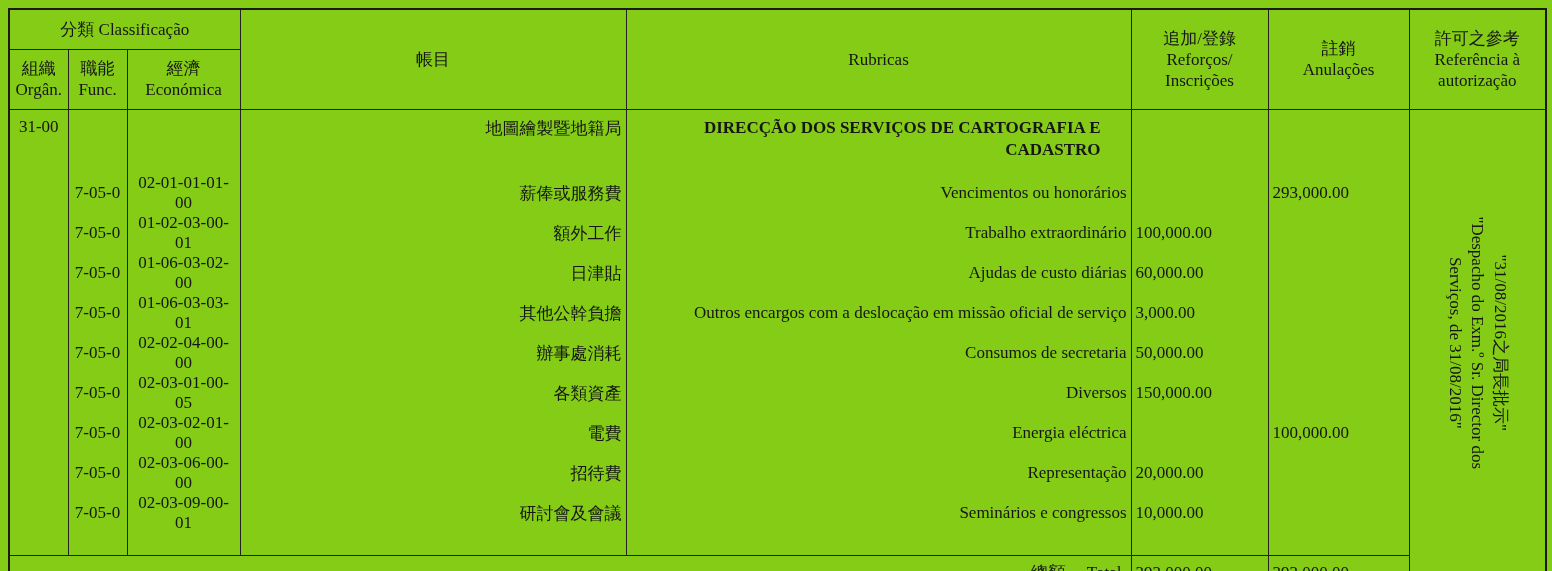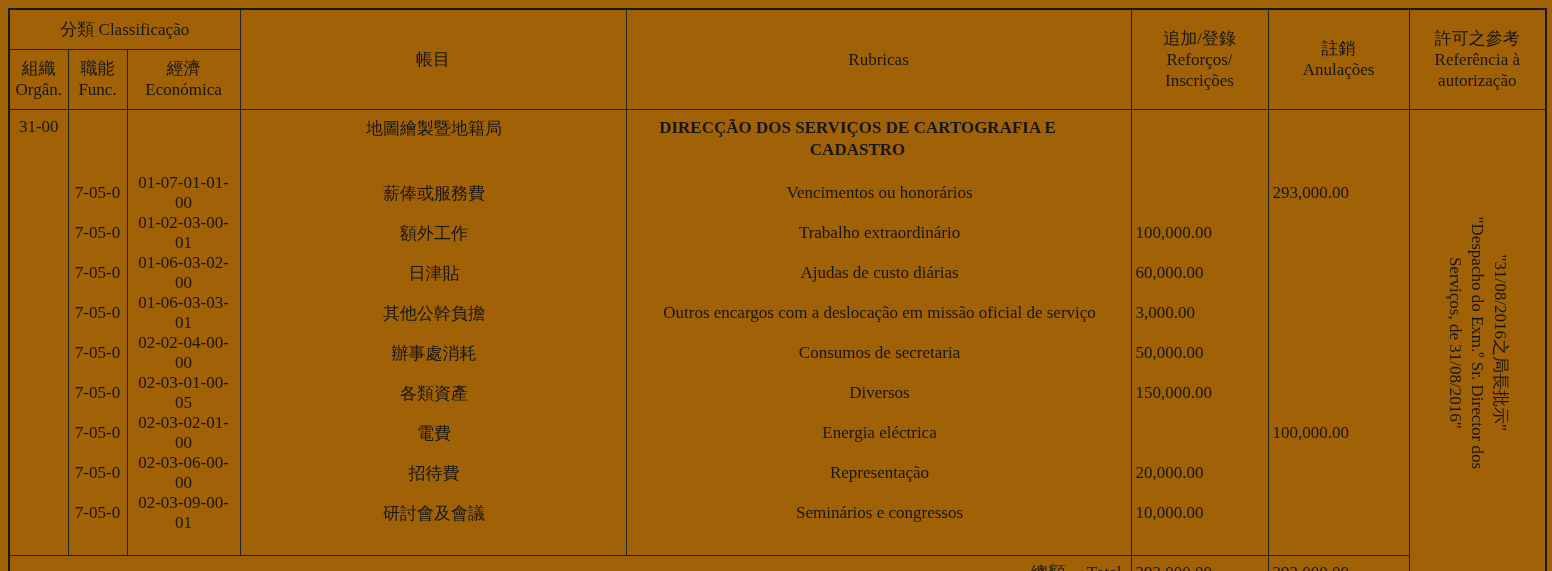--- a/index.html
+++ b/index.html
@@ -5,21 +5,21 @@
   html, body { margin: 0; padding: 0; }
   body {
     background: #ffffff;
     font-family: "Liberation Serif", "DejaVu Serif", serif;
     color: #151515;
   }
   .sheet {
     position: relative;
     width: 1552px;
     height: 571px;
-    background: #a16207;
+    background: #84cc16;
     overflow: hidden;
   }
   table.gazette {
     position: absolute;
     left: 8px;
     top: 8px;
     width: 1537px;
     border-collapse: collapse;
     table-layout: fixed;
     border: 2.5px solid #1a1a1a;
@@ -49,21 +49,21 @@
   tr.row-dept td { vertical-align: top; padding-top: 7px; }
   tr.row-item { height: 37px; }
   tr.row-item td { vertical-align: middle; }
   tr.row-filler { height: 22px; }
   tr.row-total { height: 36px; }
   tr.row-total td {
     border-top: 1.5px solid #222;
     vertical-align: middle;
   }
   .c-center { text-align: center; margin-top: 40px; }
-  .c-left   { text-align: center; padding-left: 6px; }
+  .c-left   { text-align: right; padding-left: 24px; }
   .c-amount { padding-right: 7px; }
   .dept-pt  { max-width: 450px; line-height: 22px; text-transform: none; font-weight: bold; }
   .total-label-cell { text-align: right; padding-right: 9px; }
   .total-zh { letter-spacing: 1px; }
   .total-pt { margin-left: 20px; }
   
   td.ref-cell { padding: 0; }
   .auth-wrap {
     height: 452px;
     display: flex;
@@ -153,21 +153,21 @@
               <div>"Despacho do Exm.º Sr. Director dos</div>
               <div>Serviços, de 31/08/2016"</div>
             </div>
           </div>
         </td>
       </tr>
 
       <tr class="row-item">
         <td class="c-center"></td>
         <td class="c-center">7-05-0</td>
-        <td class="c-center">01-07-01-01-00</td>
+        <td class="c-center">02-01-01-01-00</td>
         <td class="c-left">薪俸或服務費</td>
         <td class="c-left">Vencimentos ou honorários</td>
         <td class="c-amount"></td>
         <td class="c-amount">293,000.00</td>
       </tr>
       <tr class="row-item">
         <td class="c-center"></td>
         <td class="c-center">7-05-0</td>
         <td class="c-center">01-02-03-00-01</td>
         <td class="c-left">額外工作</td>

